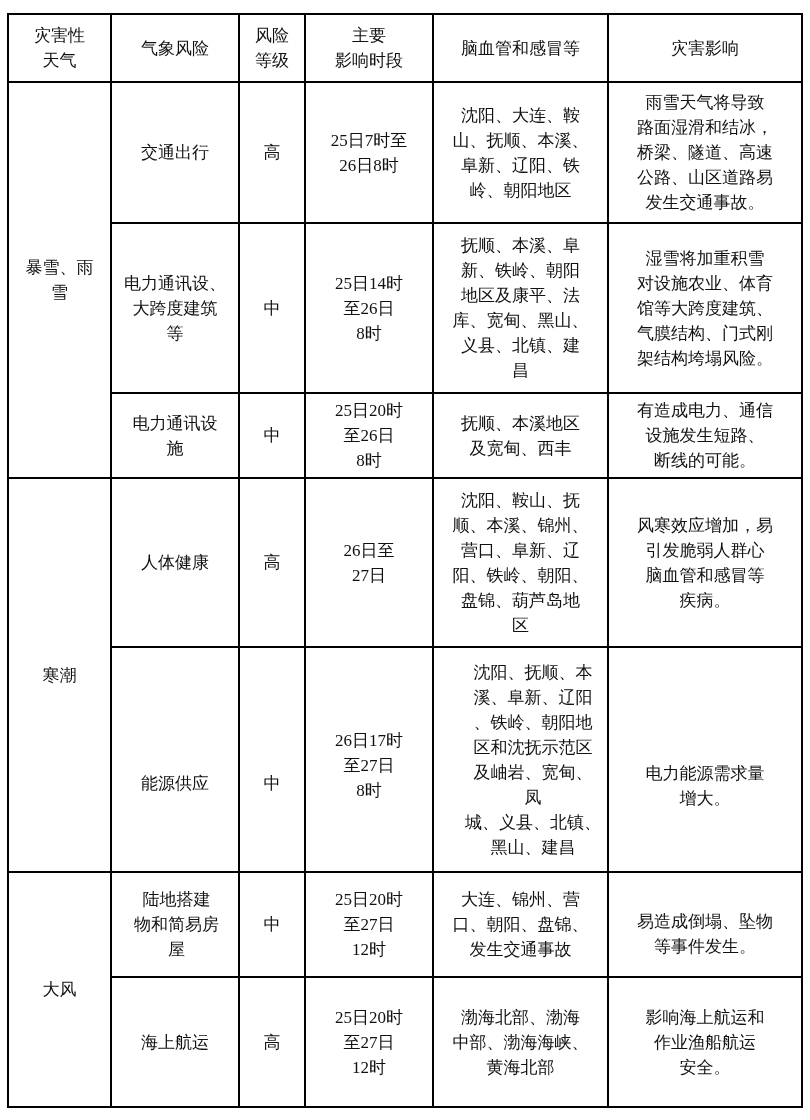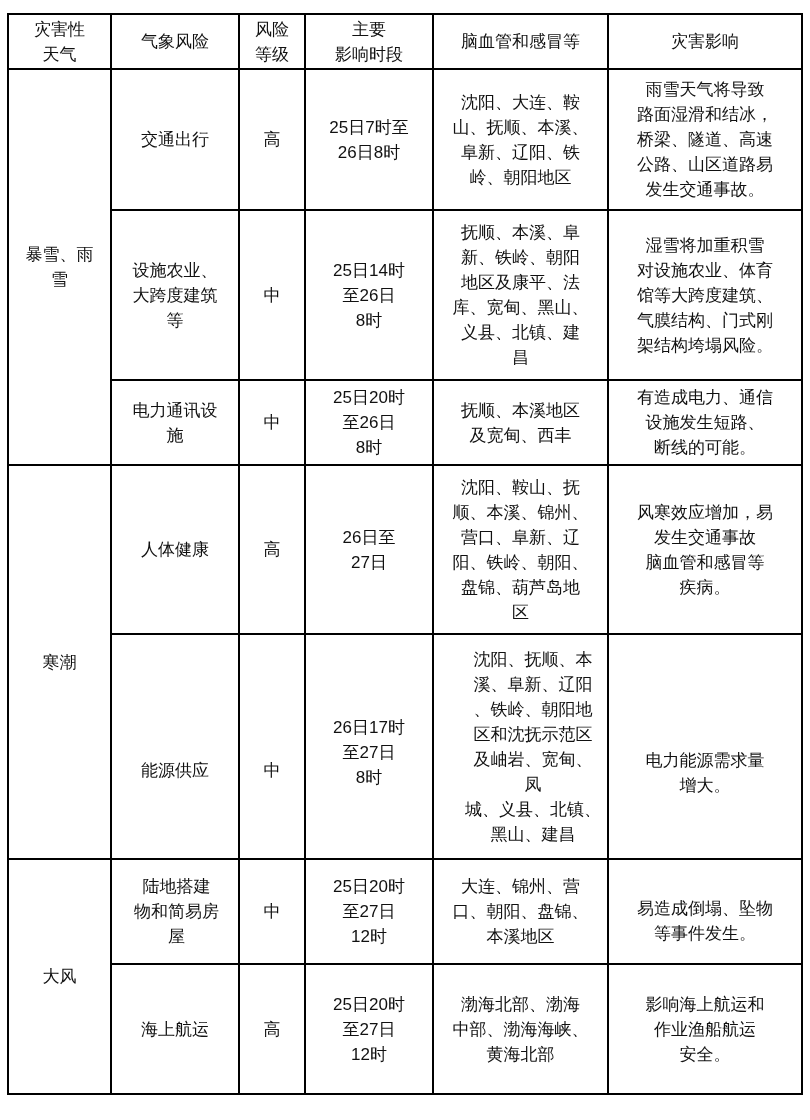--- a/index.html
+++ b/index.html
@@ -8,22 +8,22 @@
   table.risk {
     position: absolute; left: 7px; top: 13px;
     width: 794px; border-collapse: collapse; table-layout: fixed;
   }
   table.risk td, table.risk th {
     border: 2.5px solid #000;
     text-align: center; vertical-align: middle;
     font-size: 17px; line-height: 25px; font-weight: normal;
     padding: 0 5px; word-break: break-all; white-space: pre-line;
   }
-  .num { font-family: Liberation Sans, sans-serif; }
-  tr.h-head { height: 55px; }
+  .num { font-family: Liberation Serif, serif; }
+  tr.h-head { height: 68px; }
   tr.h1 { height: 141px; }
   tr.h2 { height: 170px; }
   tr.h3 { height: 85px; }
   tr.h4 { height: 169px; }
   tr.h5 { height: 225px; }
   tr.h6 { height: 105px; }
   tr.h7 { height: 130px; }
   td.top { vertical-align: top; padding-top: 2px; }
   td.left { text-align: left; }
 </style>
@@ -63,21 +63,21 @@
 山、抚顺、本溪、
 阜新、辽阳、铁
 岭、朝阳地区</td>
     <td>雨雪天气将导致
 路面湿滑和结冰，
 桥梁、隧道、高速
 公路、山区道路易
 发生交通事故。</td>
   </tr>
   <tr class="h2">
-    <td>设施农业、
+    <td>电力通讯设、
 大跨度建筑
 等</td>
     <td>中</td>
     <td class="num">25日14时
 至26日
 8时</td>
     <td>抚顺、本溪、阜
 新、铁岭、朝阳
 地区及康平、法
 库、宽甸、黑山、
@@ -109,21 +109,21 @@
     <td>高</td>
     <td class="num">26日至
 27日</td>
     <td>沈阳、鞍山、抚
 顺、本溪、锦州、
 营口、阜新、辽
 阳、铁岭、朝阳、
 盘锦、葫芦岛地
 区</td>
     <td>风寒效应增加，易
-发生交通事故
+引发脆弱人群心
 脑血管和感冒等
 疾病。</td>
   </tr>
   <tr class="h5">
     <td class="top" style="padding-top:48px">能源供应</td>
     <td class="top" style="padding-top:48px">中</td>
     <td class="num top" style="padding-top:12px">26日17时
 至27日
 8时</td>
     <td class="top left" style="padding-left:30px">沈阳、抚顺、本
@@ -142,21 +142,21 @@
     <td rowspan="2">大风</td>
     <td class="left" style="padding-left:8px">陆地搭建
 物和简易房
 屋</td>
     <td>中</td>
     <td class="num top">25日20时
 至27日
 12时</td>
     <td class="top">大连、锦州、营
 口、朝阳、盘锦、
-本溪地区</td>
+发生交通事故</td>
     <td class="top" style="padding-top:18px">易造成倒塌、坠物
 等事件发生。</td>
   </tr>
   <tr class="h7">
     <td>海上航运</td>
     <td>高</td>
     <td class="num top">25日20时
 至27日
 12时</td>
     <td class="top">渤海北部、渤海

